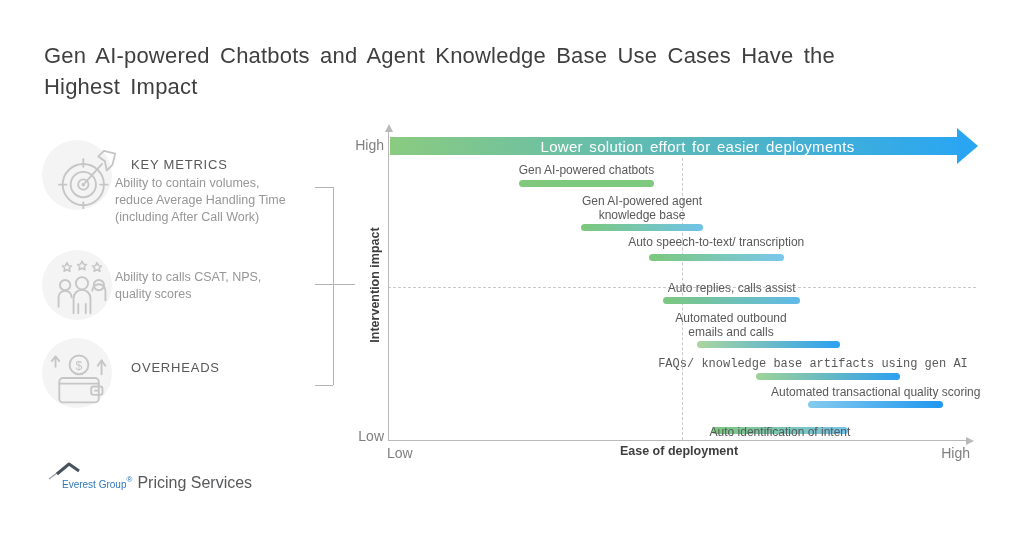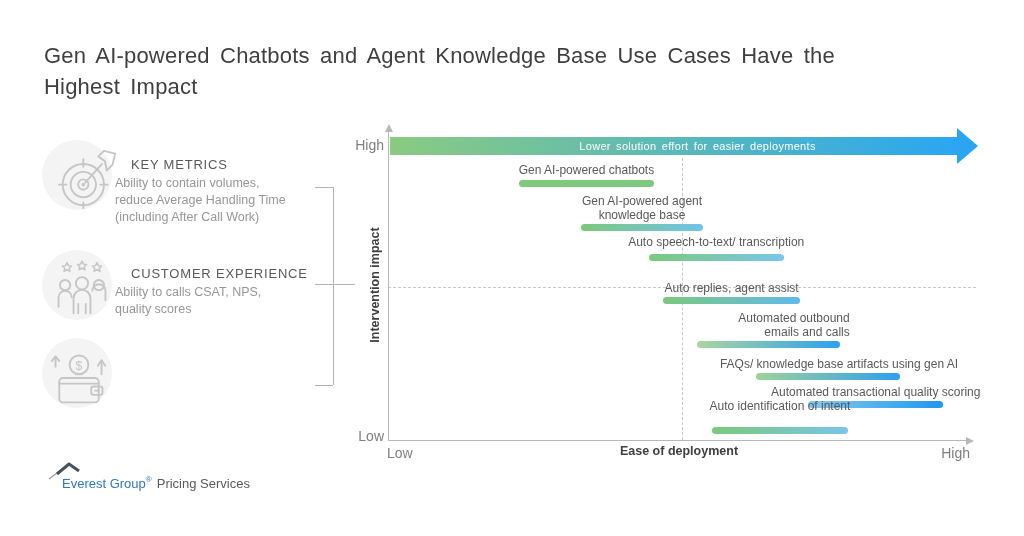--- a/index.html
+++ b/index.html
@@ -63,42 +63,42 @@
   .guide-h {
     position:absolute; left:388px; width:588px; height:0;
     border-top:1px dashed #c9c9c9;
   }
   
   .effort-arrow-body {
     position:absolute; left:390px; top:137px; width:567px; height:18px;
     display:flex; align-items:center; justify-content:center;
   }
   .effort-arrow-label {
-    font-size:11px; color:#ffffff; letter-spacing:0.3px; word-spacing:2px;margin-left:48px;
+    font-size:15px; color:#ffffff; letter-spacing:0.3px; word-spacing:2px;margin-left:48px;
   }
   .effort-arrow-head {
     position:absolute; left:957px; top:128px; width:0; height:0;
     border-top:18px solid transparent; border-bottom:18px solid transparent;
     border-left:21px solid #29a5f2;
   }
   
   .uc-bar {
     position:absolute; height:7px; border-radius:4px;
   }
   .uc-label {
     position:absolute; transform:translateX(-50%);
     font-size:12px; line-height:14px; color:#595959;
     white-space:pre; text-align:center;
   }
   
   .footer { position:absolute; left:48px; top:461px; }
   .logo-row { position:absolute; left:14px; top:13px; white-space:nowrap; }
-  .logo-brand { font-size:13px; color:#3077bc; font-weight:400; }
+  .logo-brand { font-size:10px; color:#3077bc; font-weight:400; }
   .logo-reg { font-size:8px; color:#3077bc; vertical-align:super; }
-  .logo-tagline { font-size:13px; color:#58595b; margin-left:5px; }
+  .logo-tagline { font-size:16px; color:#58595b; margin-left:5px; }
 </style>
 </head>
 <body>
 
 <div class="canvas">
 
   <div class="page-title">Gen AI-powered Chatbots and Agent Knowledge Base Use Cases Have the Highest Impact</div>
 
   <div class="legend-item">
     <div class="legend-circle" style="left:42px; top:140px;"></div>
@@ -135,21 +135,20 @@
         <path d="M7 55 v-10 a7 7 0 0 1 7 -7 a7 7 0 0 1 7 7"></path>
         <circle cx="50" cy="32" r="5.5"></circle>
         <path d="M43 38 a7 7 0 0 1 7 -7 a7 7 0 0 1 7 7 v10"></path>
         <circle cx="32" cy="30" r="6.5"></circle>
         <path d="M23 62 v-16 a9 9 0 0 1 9 -9 a9 9 0 0 1 9 9 v16"></path>
         <line x1="28" y1="52" x2="28" y2="62"></line>
         <line x1="36" y1="52" x2="36" y2="62"></line>
       </g>
     </svg>
     <div class="legend-text" style="top:266px;">
-      <div class="legend-heading">CUSTOMER EXPERIENCE</div>
       <div class="legend-desc">Ability to calls CSAT, NPS,
 quality scores</div>
     </div>
   </div>
 
   <div class="legend-item">
     <div class="legend-circle" style="left:42px; top:338px;"></div>
     <svg class="legend-icon" style="left:48px; top:344px;" width="62" height="68" viewBox="0 0 66 72">
       <g fill="none" stroke="#c6c6c6" stroke-width="2" stroke-linecap="round" stroke-linejoin="round">
         <line x1="8" y1="24" x2="8" y2="14"></line>
@@ -158,20 +157,21 @@
         <polyline points="53,23 57,17 61,23"></polyline>
         <circle cx="33" cy="22" r="10"></circle>
         <text x="33" y="27" font-size="13" fill="#c6c6c6" stroke="none" text-anchor="middle" font-family="Liberation Sans, sans-serif">$</text>
         <rect x="12" y="36" width="42" height="26" rx="4"></rect>
         <path d="M12 42 h42"></path>
         <rect x="46" y="45" width="12" height="9" rx="2.5"></rect>
         <line x1="50" y1="49.5" x2="53" y2="49.5"></line>
       </g>
     </svg>
     <div class="legend-text" style="top:360px;">
+      <div class="legend-heading">OVERHEADS</div>
     </div>
   </div>
 
   <div class="bracket" style="left:333px; top:187px; width:1px; height:198px;"></div>
   <div class="bracket" style="left:315px; top:187px; width:18px; height:1px;"></div>
   <div class="bracket" style="left:315px; top:284px; width:40px; height:1px;"></div>
   <div class="bracket" style="left:315px; top:385px; width:18px; height:1px;"></div>
 
   <div class="guide-v" id="guide-v" style="left: 681.91px;"></div>
   <div class="guide-h" id="guide-h" style="top: 286.985px;"></div>
@@ -195,30 +195,30 @@
 
   <div id="plot" style="position:absolute; left:0; top:0; width:1024px; height:536px;">
       <div class="uc-bar" style="left: 518.95px; top: 179.556px; width: 135.024px; background: linear-gradient(90deg, rgb(128, 201, 125), rgb(125, 201, 127));"></div>
       <div class="uc-label" style="left: 586.462px; top: 163.056px;">Gen AI-powered chatbots</div>
       <div class="uc-bar" style="left: 581.224px; top: 224.4px; width: 121.638px; background: linear-gradient(90deg, rgb(124, 200, 124), rgb(111, 195, 233));"></div>
       <div class="uc-label" style="left: 642.043px; top: 193.9px;">Gen AI-powered agent
 knowledge base</div>
       <div class="uc-bar" style="left: 648.736px; top: 254.397px; width: 135.024px; background: linear-gradient(90deg, rgb(124, 200, 124), rgb(121, 199, 236));"></div>
       <div class="uc-label" style="left: 716.248px; top: 235px;">Auto speech-to-text/ transcription</div>
       <div class="uc-bar" style="left: 663.286px; top: 297.423px; width: 136.77px; background: linear-gradient(90deg, rgb(124, 199, 126), rgb(96, 186, 234));"></div>
-      <div class="uc-label" style="left: 731.671px; top: 280.923px;">Auto replies, agent assist</div>
+      <div class="uc-label" style="left: 731.671px; top: 280.923px;">Auto replies, calls assist</div>
       <div class="uc-bar" style="left: 697.042px; top: 341.358px; width: 143.172px; background: linear-gradient(90deg, rgb(171, 214, 158), rgb(43, 161, 241));"></div>
-      <div class="uc-label" style="left: 794px; top: 310.858px; text-align: right;">Automated outbound
+      <div class="uc-label" style="left: 731px; top: 310.858px;">Automated outbound
 emails and calls</div>
       <div class="uc-bar" style="left: 755.824px; top: 373.476px; width: 144.336px; background: linear-gradient(90deg, rgb(158, 211, 152), rgb(46, 159, 240));"></div>
-      <div class="uc-label" style="left: 839px; top: 356.976px;">FAQs/ knowledge base artifacts using gen AI</div>
+      <div class="uc-label" style="left: 813px; top: 356.976px; font-family: Liberation Mono, monospace;">FAQs/ knowledge base artifacts using gen AI</div>
       <div class="uc-bar" style="left: 808.204px; top: 401.352px; width: 135.024px; background: linear-gradient(90deg, rgb(133, 203, 238), rgb(31, 151, 239));"></div>
       <div class="uc-label" style="left: 875.716px; top: 384.852px;">Automated transactional quality scoring</div>
       <div class="uc-bar" style="left: 712.174px; top: 426.501px; width: 135.606px; background: linear-gradient(90deg, rgb(124, 200, 124), rgb(120, 197, 234));"></div>
-      <div class="uc-label" style="left: 779.977px; top: 399px;">Auto identification of intent</div>
+      <div class="uc-label" style="left: 779.977px; top: 425px;">Auto identification of intent</div>
     </div>
 
   <div class="footer">
     <svg width="48" height="20" viewBox="0 0 48 20" style="position:absolute; left:0; top:0;">
       <polyline points="1,18 13,9" fill="none" stroke="#9aa0a6" stroke-width="1.3"></polyline>
       <polyline points="9,13 21,3 31,10" fill="none" stroke="#47525c" stroke-width="3" stroke-linejoin="round"></polyline>
     </svg>
     <div class="logo-row">
       <span class="logo-brand">Everest Group</span><span class="logo-reg">®</span><span class="logo-tagline">Pricing Services</span>
     </div>

